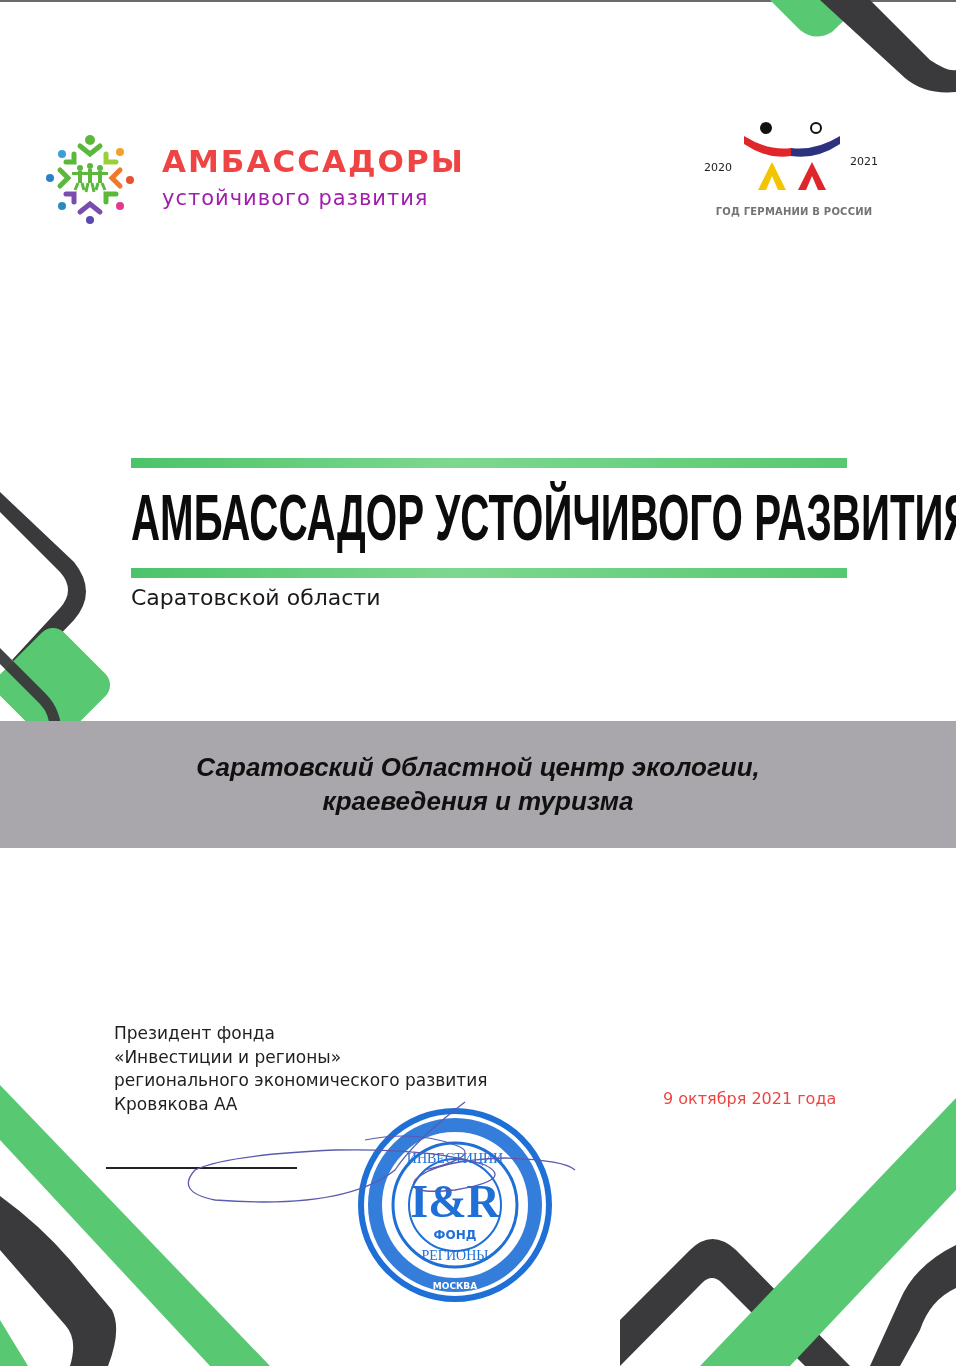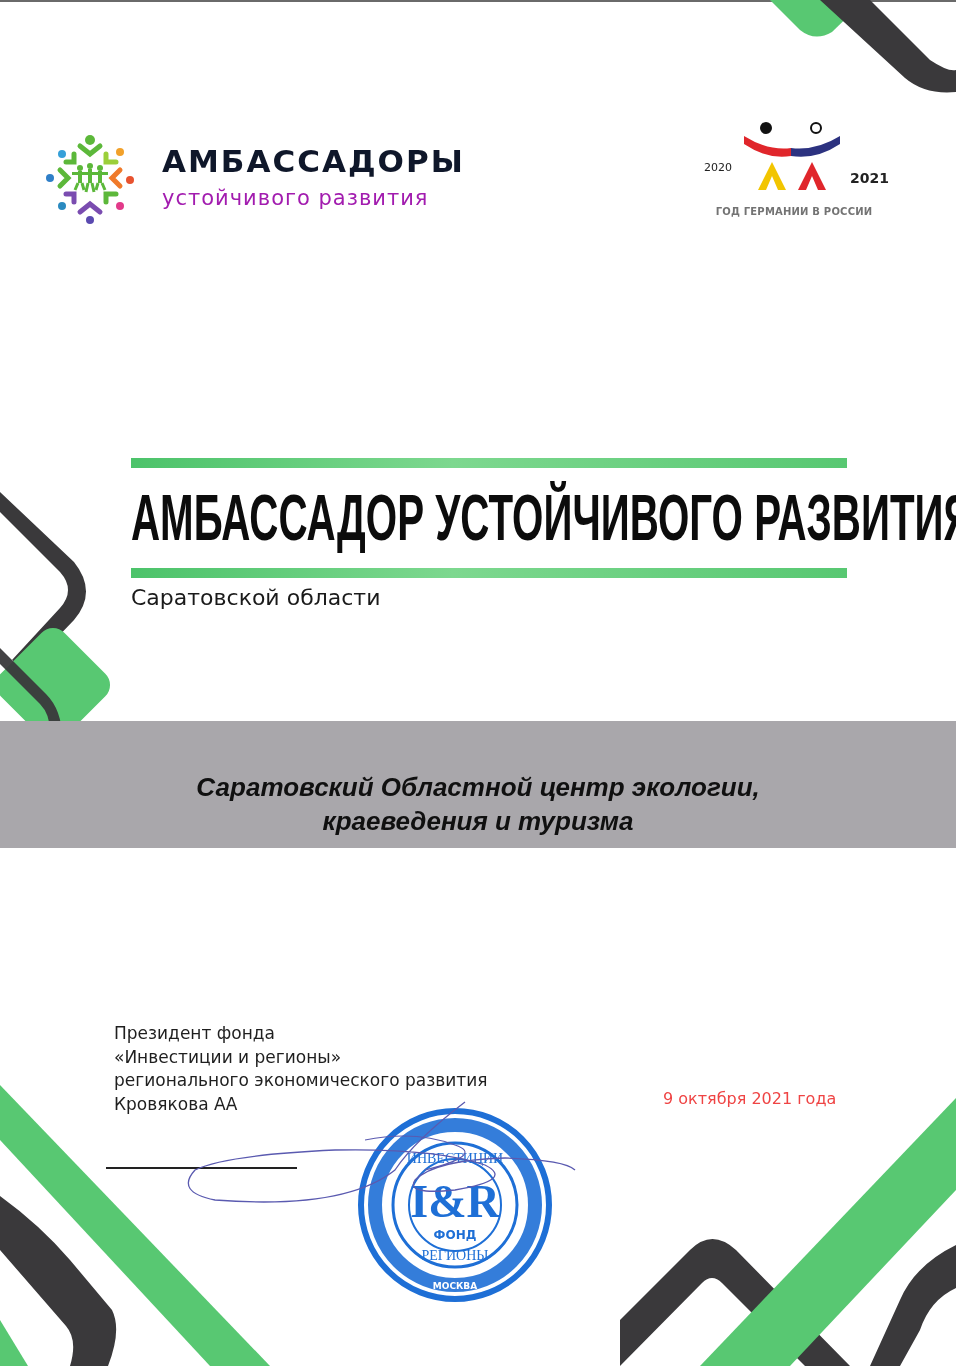--- a/index.html
+++ b/index.html
@@ -11,32 +11,32 @@
   }
   .deco { position: absolute; left: 0; top: 0; width: 956px; height: 1366px; pointer-events: none; }
   .abs { position: absolute; }
 
   
   .logo-left { left: 44px; top: 132px; width: 420px; height: 92px; }
   .logo-mark { position: absolute; left: 0; top: 0; width: 92px; height: 92px; }
   .logo-title {
     position: absolute; left: 118px; top: 14px;
     font-family: "DejaVu Sans", sans-serif; font-weight: bold;
-    font-size: 31px; letter-spacing: 2px; color: #0f172a; line-height: 1;
+    font-size: 31px; letter-spacing: 2px; color: #ef4444; line-height: 1;
   }
   .logo-sub {
     position: absolute; left: 118px; top: 56px;
     font-family: "DejaVu Sans", sans-serif; font-size: 21px; letter-spacing: 1px;
     color: #a21caf; line-height: 1;
   }
 
   
   .logo-right { left: 668px; top: 118px; width: 250px; height: 110px; }
   .year-left { position: absolute; left: 36px; top: 43px; font-size: 11px; font-weight: normal; color: #222; }
-  .year-right { position: absolute; left: 182px; top: 52px; font-size: 14px; font-weight: bold; color: #222; }
+  .year-right { position: absolute; left: 182px; top: 37px; font-size: 11px; font-weight: normal; color: #222; }
   .logo-right-title {
     position: absolute; left: 6px; top: 88px; width: 240px; text-align: center;
     font-size: 10px; font-weight: bold; color: #737373; letter-spacing: 0.2px; white-space: nowrap;
   }
 
   
   .green-bar {
     position: absolute; left: 131px; width: 716px; height: 10px;
     background: linear-gradient(90deg, #4cc36a 0%, #7dd88f 45%, #58c872 100%);
   }
@@ -45,21 +45,21 @@
     font-family: "Liberation Sans", sans-serif; font-weight: bold;
     font-size: 64px; line-height: 80px; color: #0c0c0c; white-space: nowrap;
     transform-origin: left center; transform: scaleX(0.63);
     letter-spacing: 0px;
   }
   .subtitle {
     position: absolute; left: 131px; top: 585px; font-size: 22px; color: #1a1a1a;
     font-family: "DejaVu Sans", sans-serif;
   }
   .org-name {
-    position: absolute; left: 0; top: 770px; width: 956px; text-align: center;
+    position: absolute; left: 0; top: 750px; width: 956px; text-align: center;
     font-family: "Liberation Sans", sans-serif; font-style: italic; font-weight: bold;
     font-size: 26px; line-height: 34px; color: #101010;
   }
 
   
   .sign-block {
     position: absolute; left: 114px; top: 1022px;
     font-family: "DejaVu Sans", sans-serif; font-size: 17px; line-height: 23.5px; color: #1f1f1f;
   }
   .sign-line { position: absolute; left: 106px; top: 1167px; width: 191px; height: 1.5px; background: #222; }

